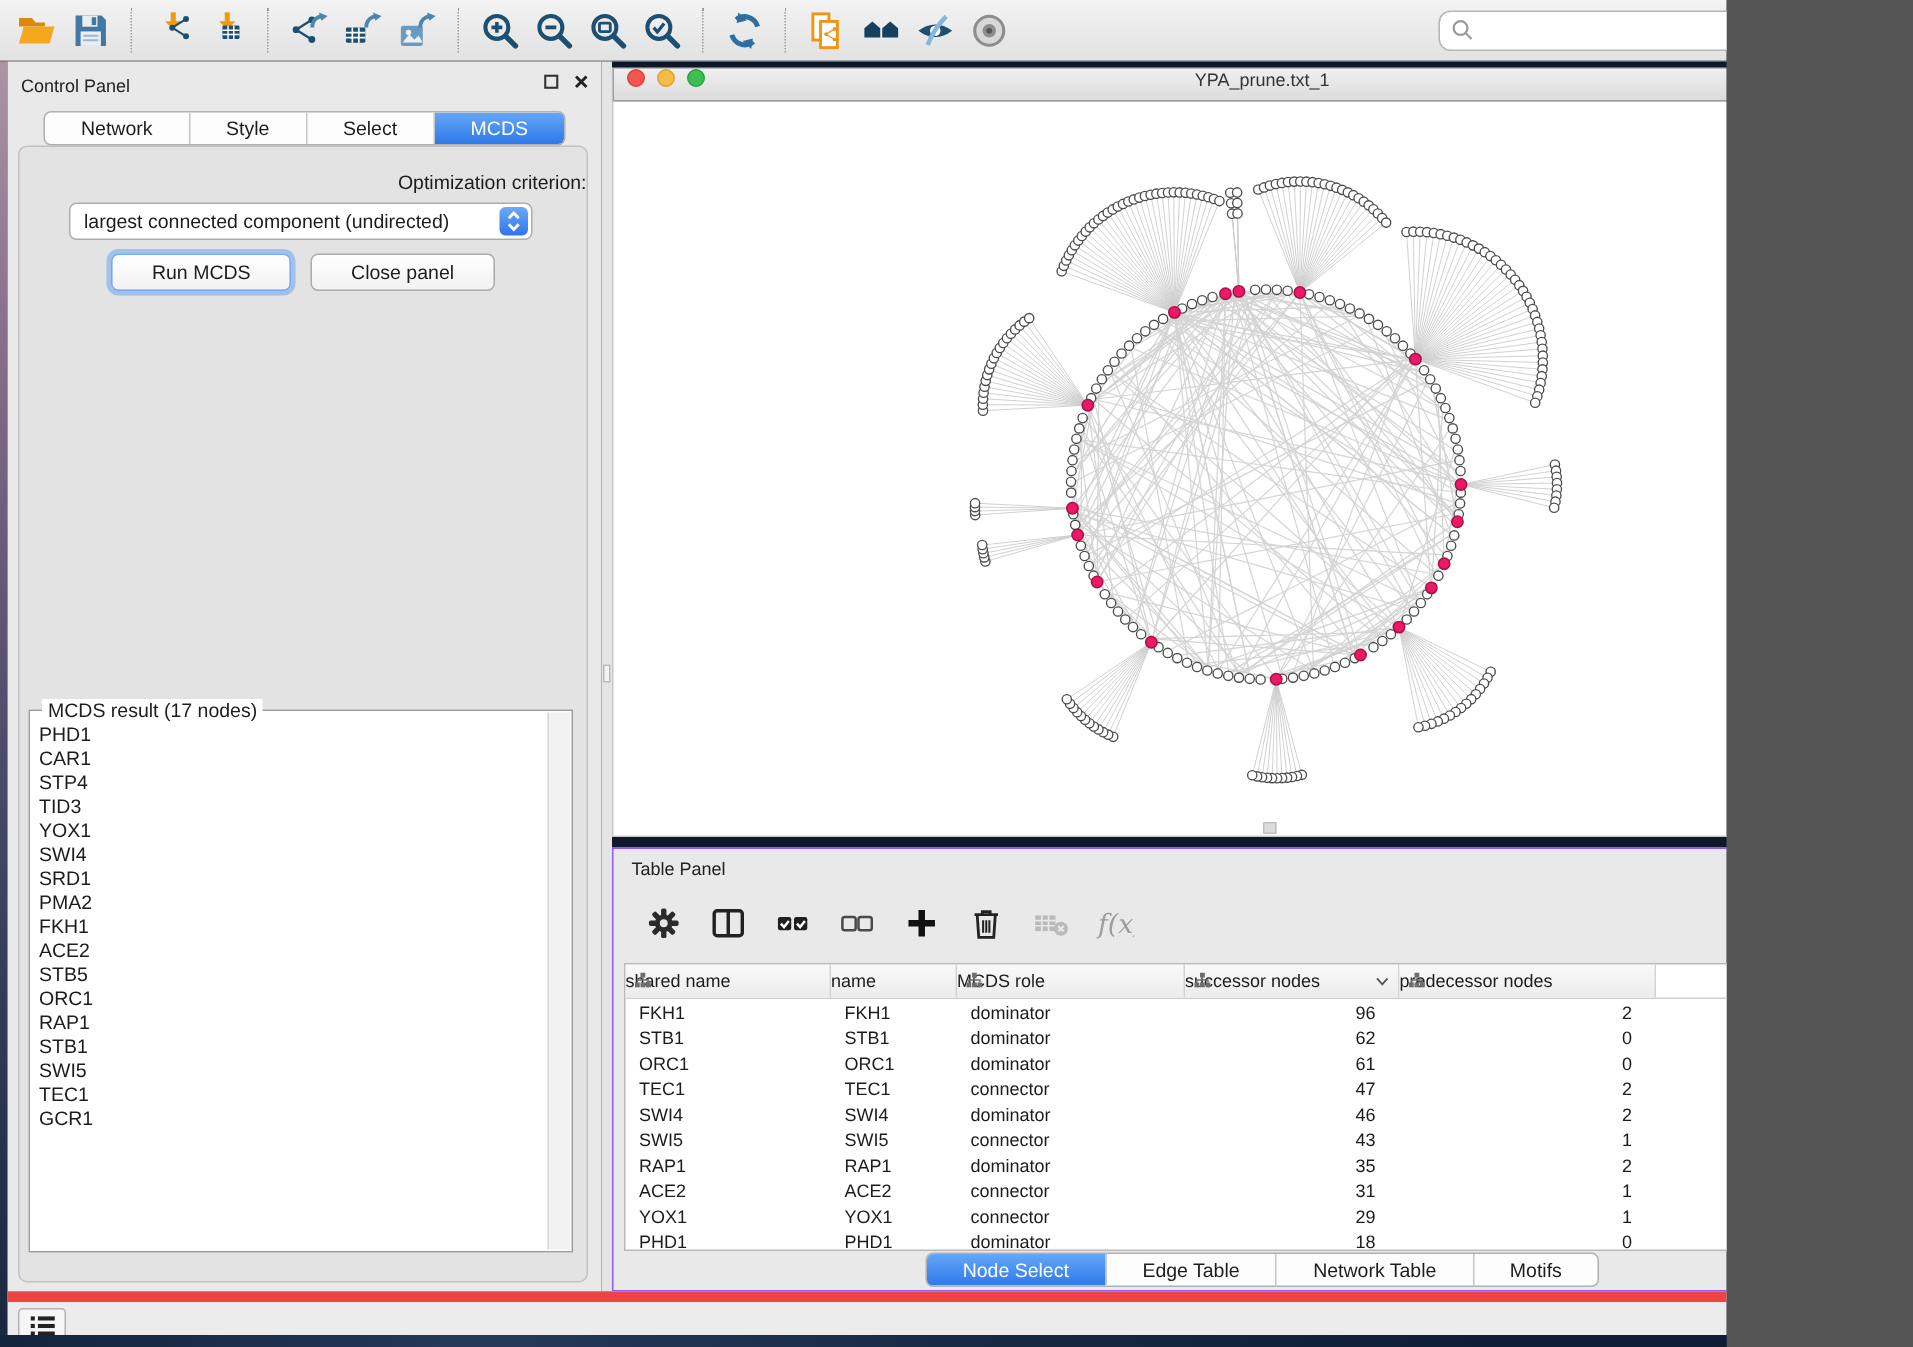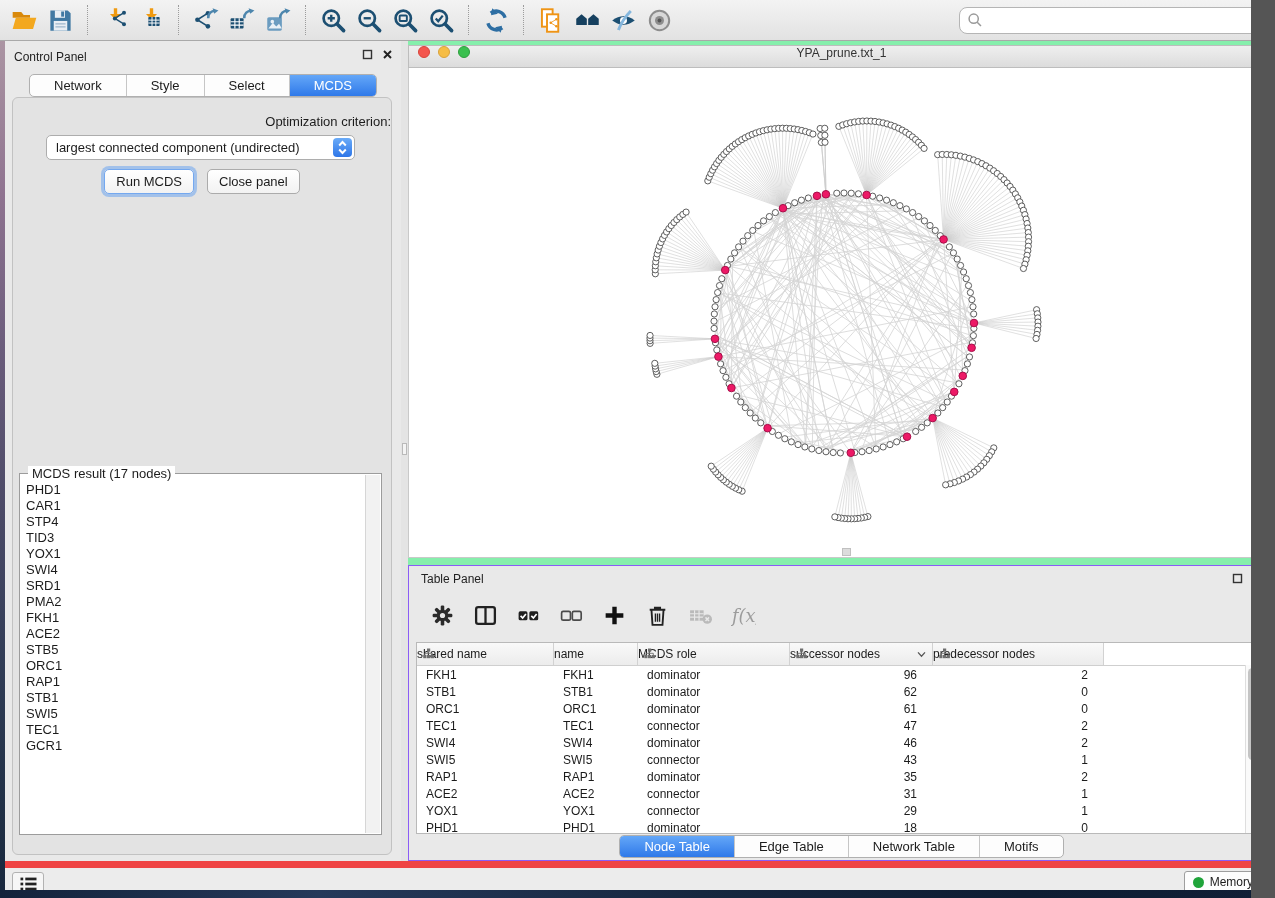--- a/index.html
+++ b/index.html
@@ -1,16 +1,16 @@
 <!DOCTYPE html>
 <html><head>
 <meta charset="utf-8">
 <style>
   html,body{margin:0;padding:0;background:#555;}
-  .app{position:relative;width:1251px;height:898px;background:#86efac;overflow:hidden;
+  .app{position:relative;width:1151px;height:898px;background:#0f172a;overflow:hidden;
        font-family:"Liberation Sans","DejaVu Sans",sans-serif;color:#1c1c1c;
        -webkit-font-smoothing:antialiased;}
   svg{display:block}
   
   .toolbar{position:absolute;left:0;top:0;width:1275px;height:41px;
            background:linear-gradient(#f3f3f3,#e2e2e2);border-bottom:1px solid #a9a9a9;
            display:flex;align-items:center;padding-left:6px;box-sizing:border-box;}
   .tb-btn{width:32px;height:32px;display:flex;align-items:center;justify-content:center;margin:0 2px;}
   .tb-sep{height:30px;border-left:1px dotted #9c9c9c;margin:0 9px;}
   .searchbox{margin-left:auto;margin-right:12px;width:288px;height:25px;background:#fff;
@@ -34,21 +34,21 @@
   .cp-tabs{position:absolute;top:33px;left:50%;transform:translateX(-50%);z-index:2;}
   .cp-inset{position:absolute;left:7px;right:9px;top:56px;bottom:6px;background:#e3e3e3;
             border:1px solid #c2c2c2;border-radius:6px;}
   .opt-label{text-align:right;margin-top:16px;font-size:13px;}
   .dropdown{position:absolute;left:33px;right:36px;top:37px;height:23px;background:#fff;
             border:1px solid #adadad;border-radius:5px;display:flex;align-items:center;}
   .dropdown .dd-text{flex:1;font-size:13px;padding-left:9px;white-space:nowrap;overflow:hidden;}
   .dd-stepper{width:19px;height:19px;margin-right:2px;border-radius:4px;
               background:linear-gradient(#6aabf8,#2e76e8);display:flex;align-items:center;justify-content:center;}
   .btn-row{position:absolute;left:0;right:0;top:71px;display:flex;justify-content:center;gap:13px;}
-  .pushbtn{height:23px;padding:0 11px;background:linear-gradient(#ffffff,#f2f2f2);
+  .pushbtn{height:23px;padding:0 26px;background:linear-gradient(#ffffff,#f2f2f2);
            border:1px solid #ababab;border-radius:5px;font-size:13px;display:flex;align-items:center;}
   .pushbtn.focus{border-color:#74a8ef;box-shadow:0 0 0 3px rgba(110,165,240,.55);}
   .mcds-group{position:absolute;left:6px;right:9px;top:375px;height:360px;background:#fff;
               border:1px solid #9c9c9c;}
   .mcds-legend{position:absolute;top:-8px;left:8px;background:#fff;padding:0 4px;font-size:13px;}
   .mcds-list{position:absolute;left:1px;top:8px;bottom:1px;right:15px;overflow:hidden;
              font-size:13px;line-height:16px;padding-left:5px;}
   .mcds-scroll{position:absolute;top:1px;bottom:1px;right:1px;width:14px;background:#f2f2f2;
                border-left:1px solid #d6d6d6;}
   
@@ -1227,21 +1227,21 @@
               <div class="td num" style="width: 143px;">18</div>
               <div class="td num" style="width: 171px;">0</div>
             </div>
           </div>
         <div class="tscroll">
           <div class="thumb"></div>
         </div>
       </div>
       <div class="tp-tabs">
         <div class="seg" id="tp-tabs">
-            <div class="tab sel">Node Table</div>
+            <div class="tab sel">Node Select</div>
             <div class="tab">Edge Table</div>
             <div class="tab">Network Table</div>
             <div class="tab">Motifs</div>
           </div>
       </div>
     </div>
   </div>
 
   <div class="statusbar">
     <div class="list-btn">

